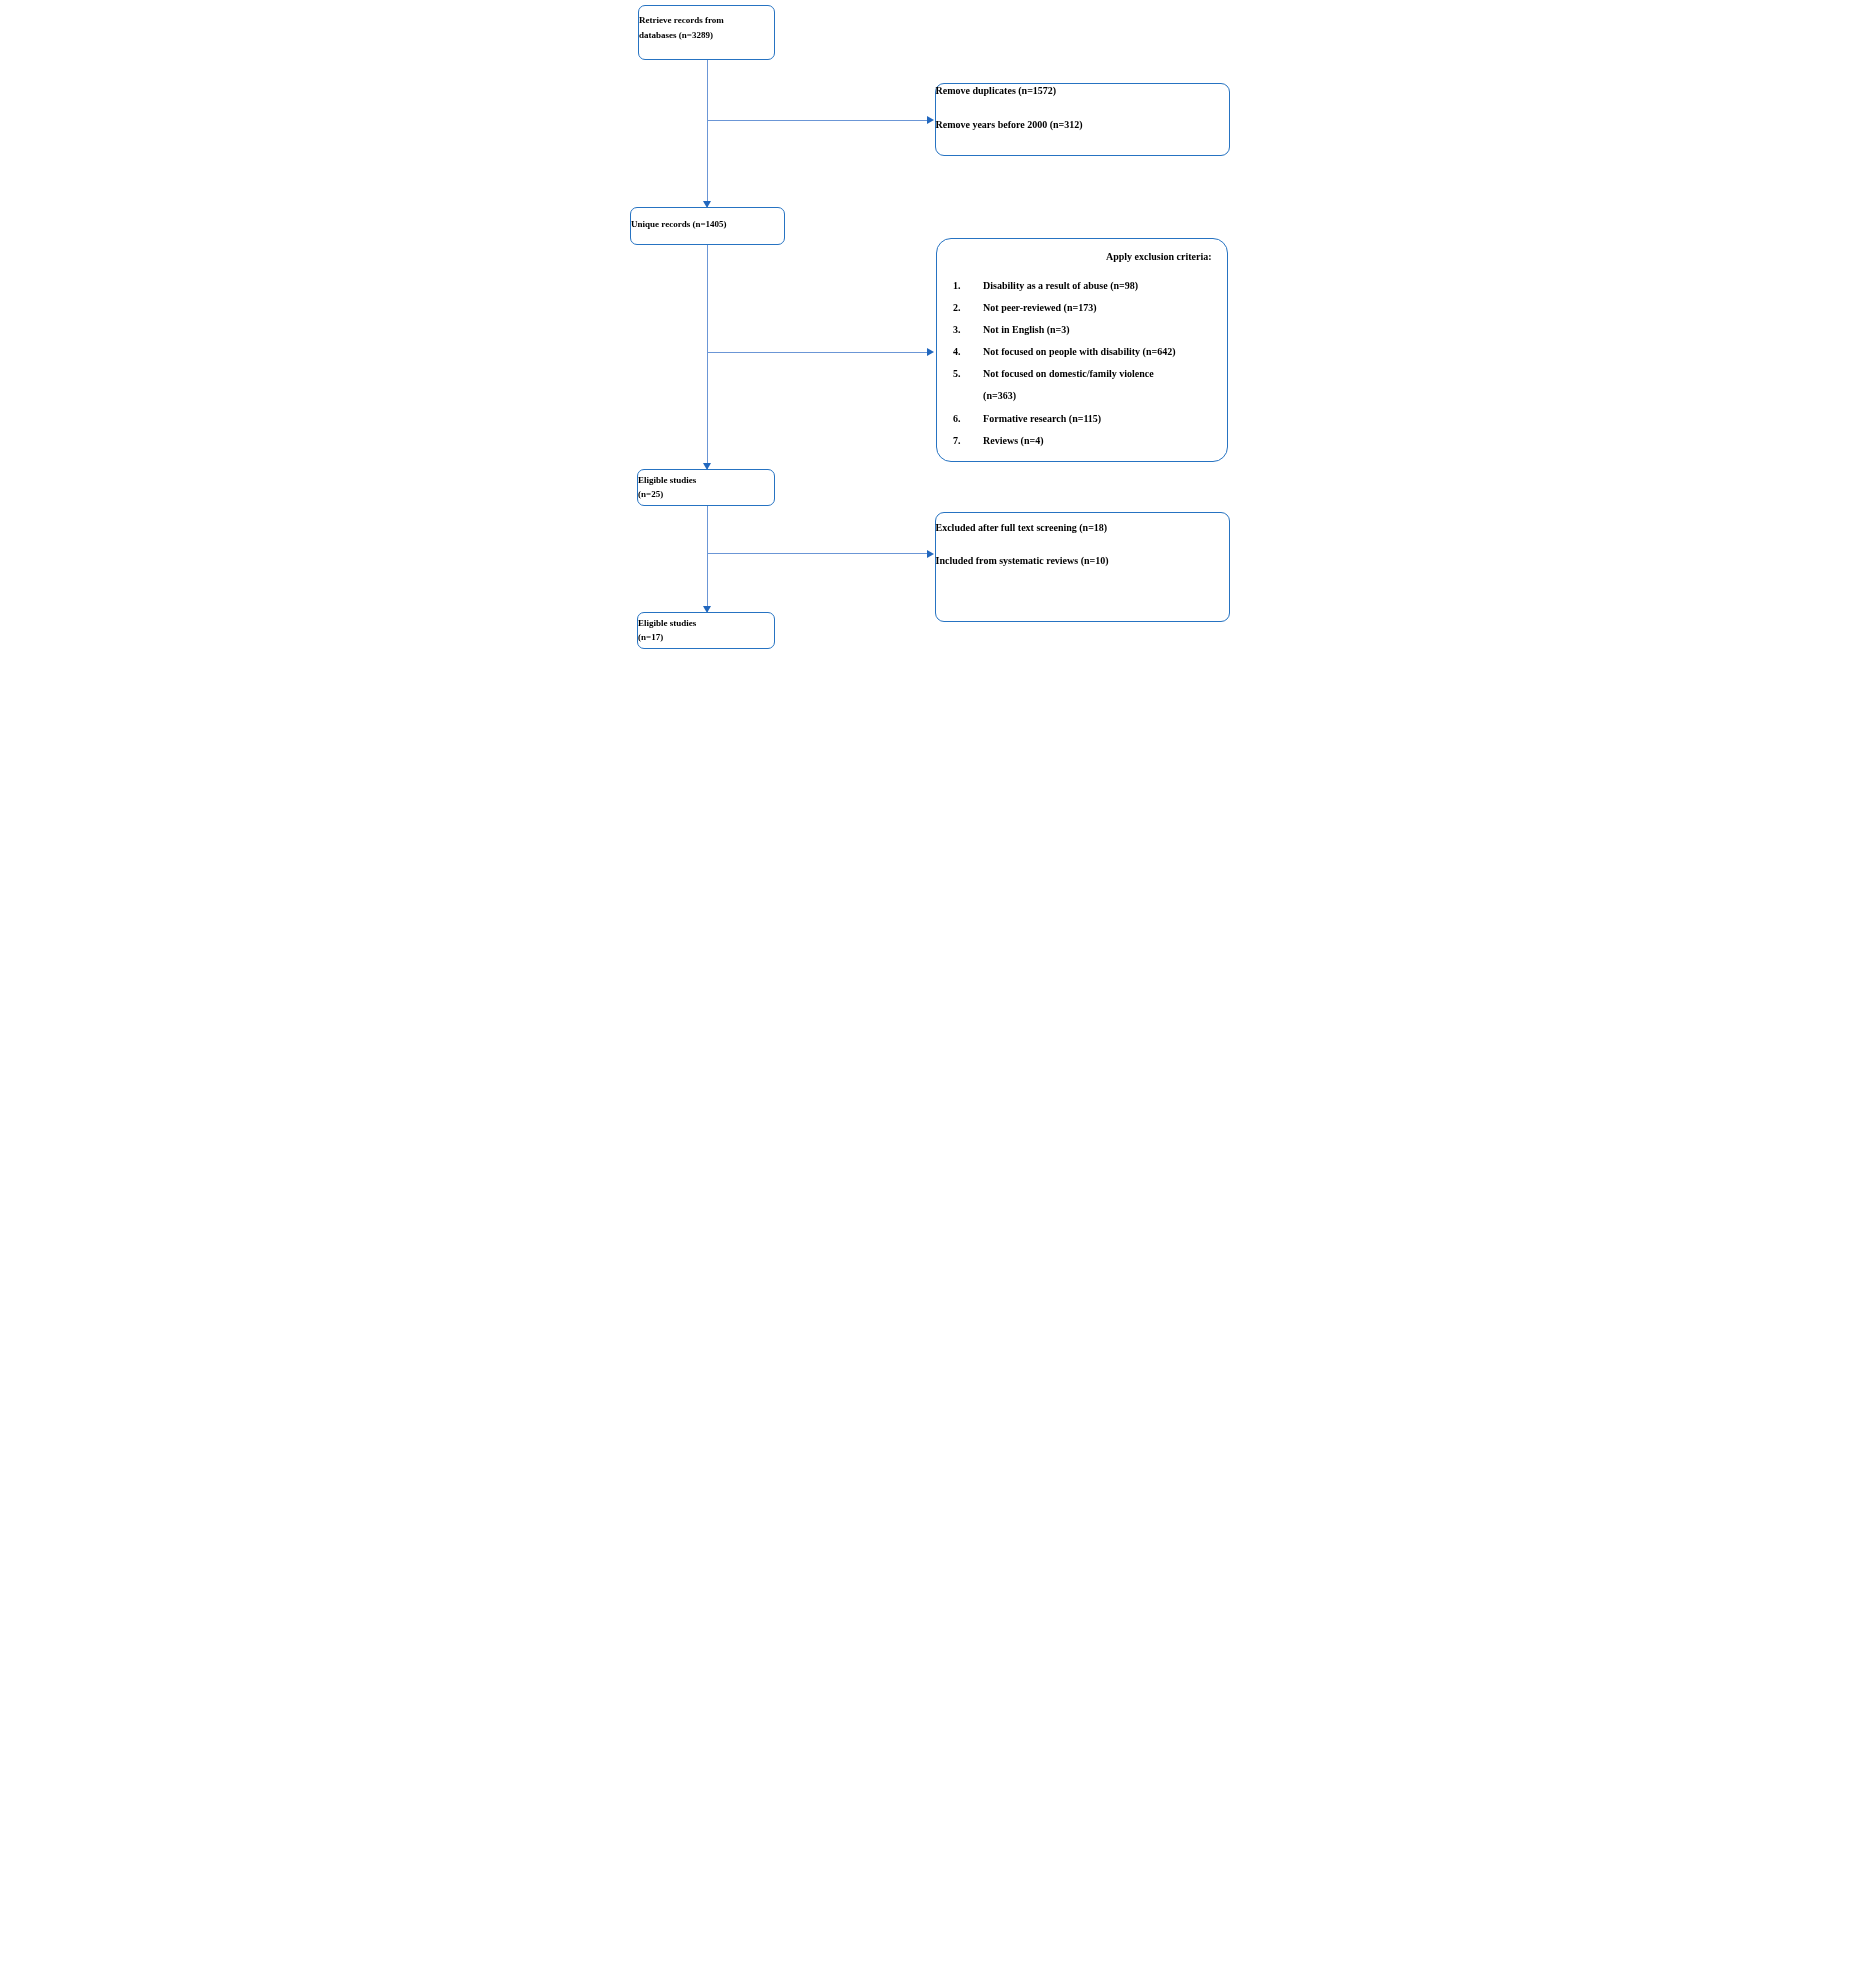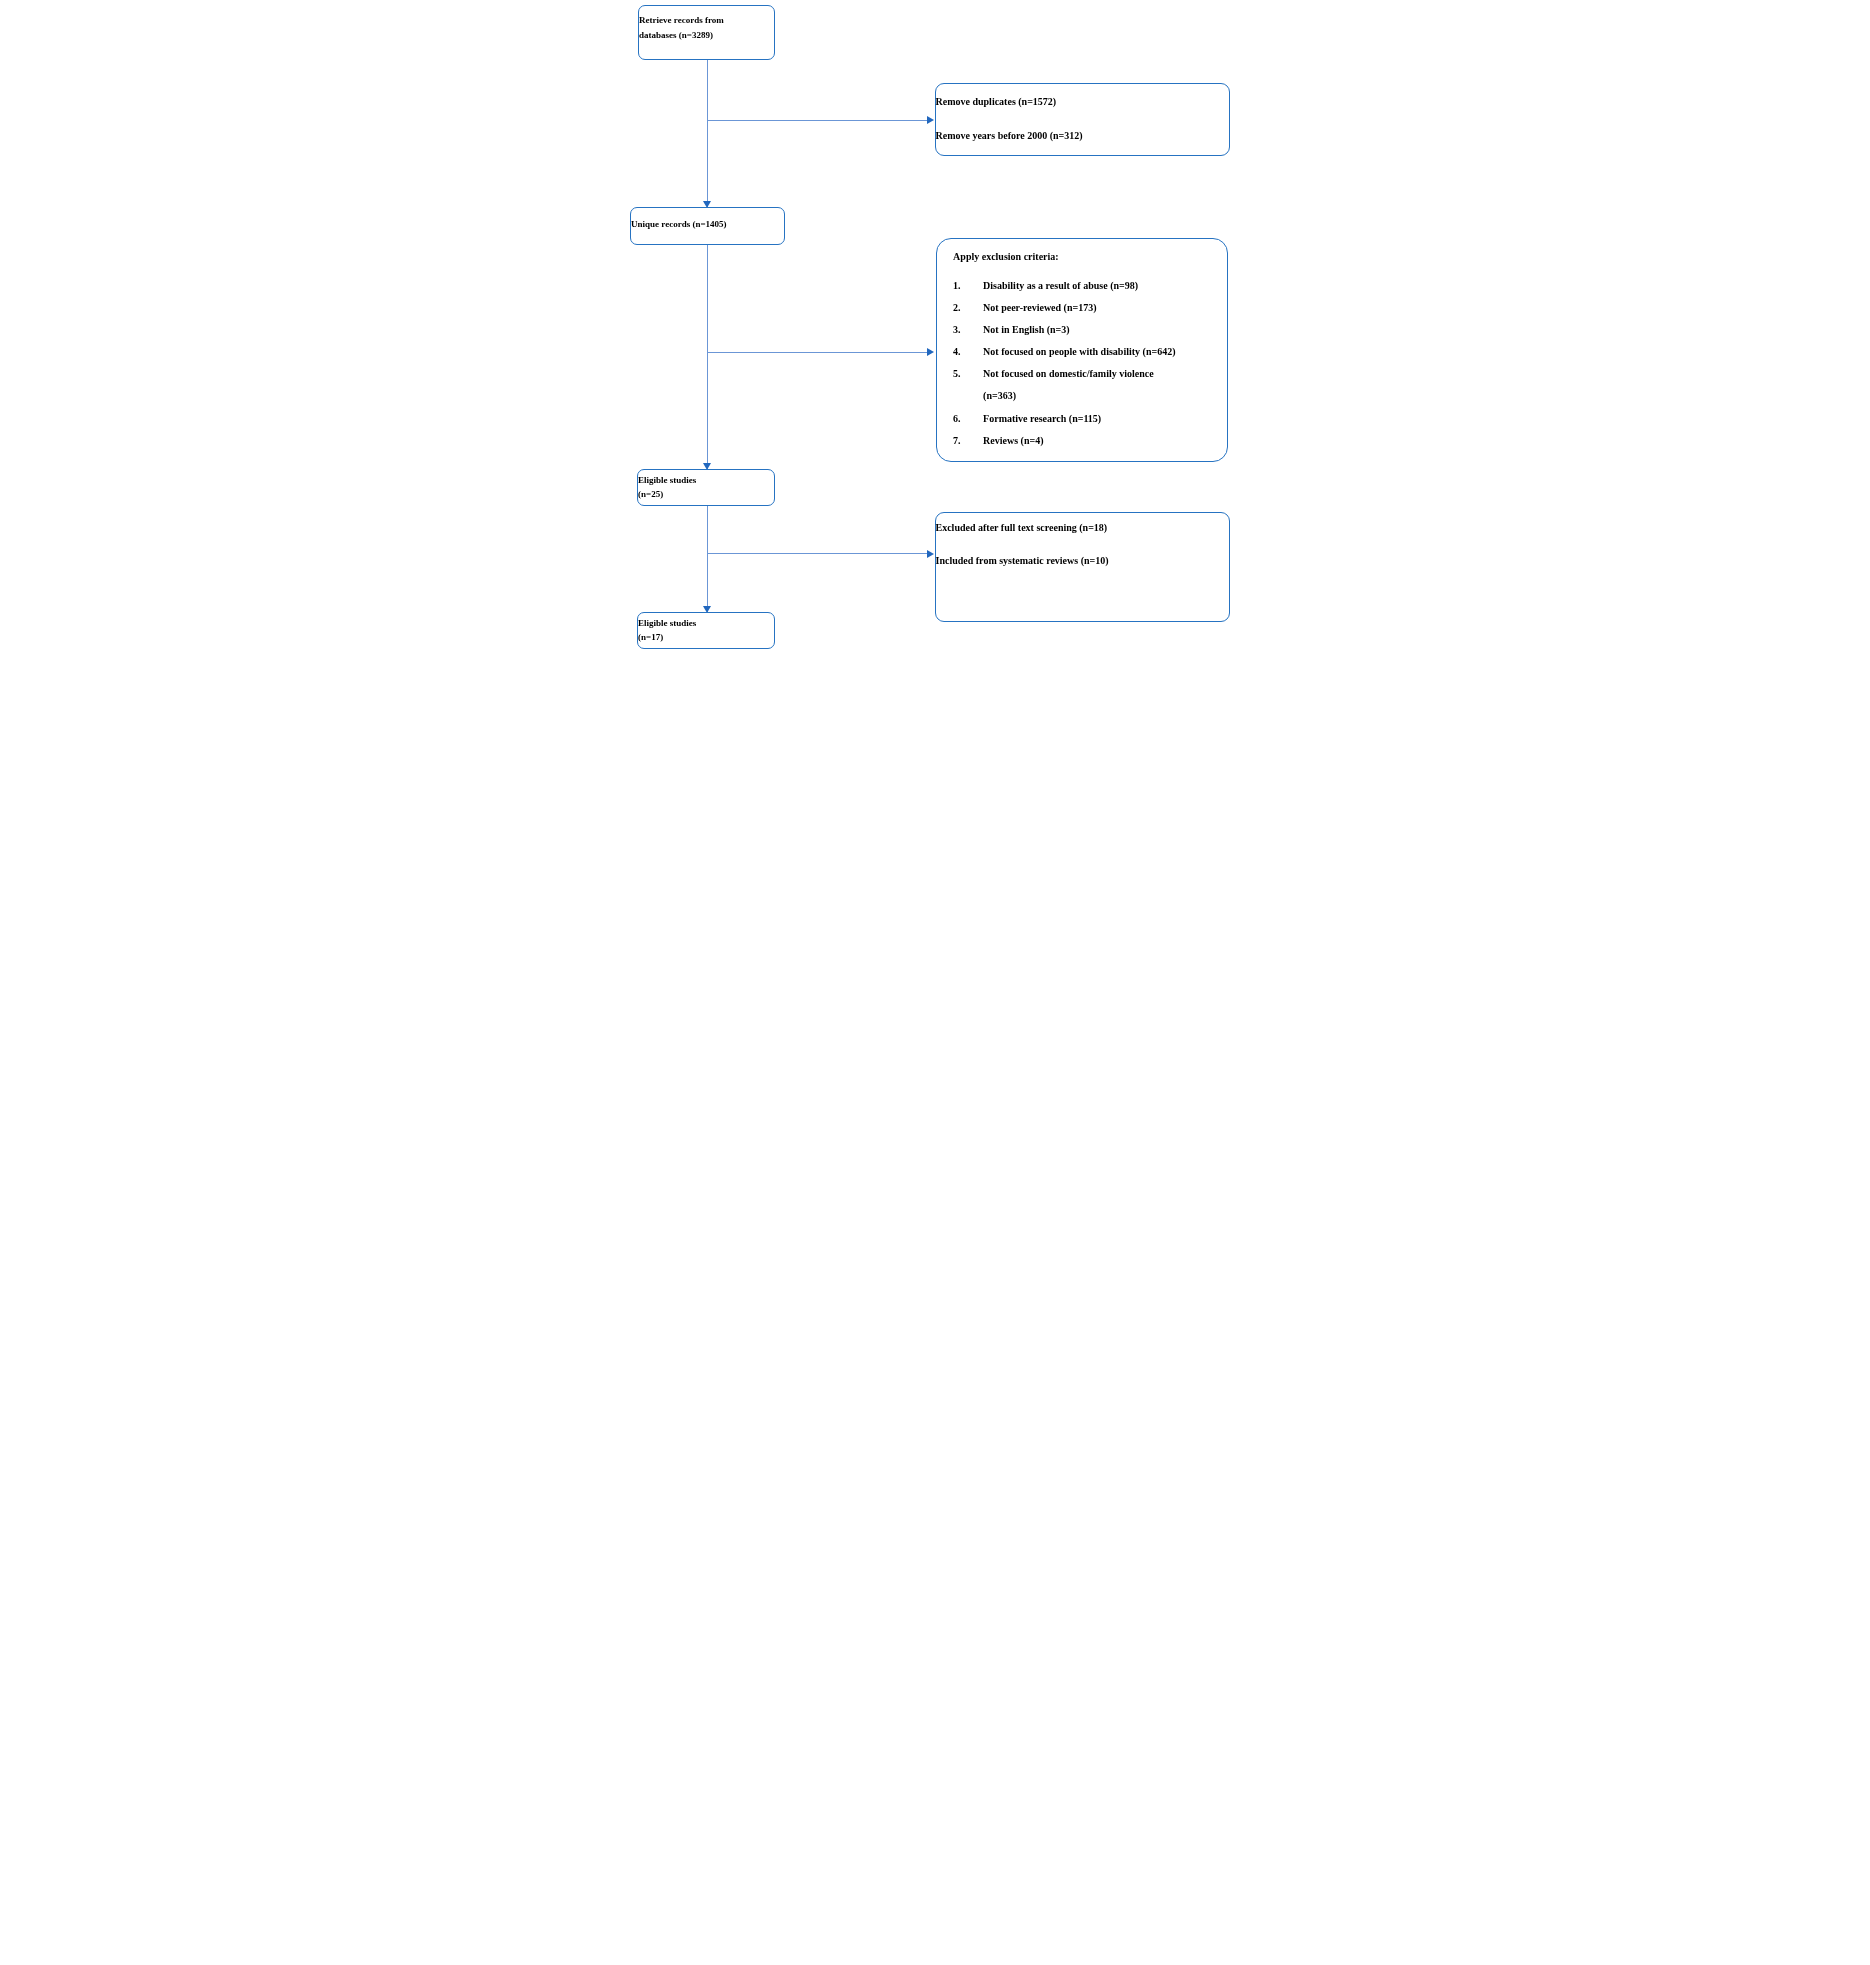--- a/index.html
+++ b/index.html
@@ -32,25 +32,25 @@
     border-top:7px solid #2167BE;
   }
   .arrow-right{
     position:absolute;width:0;height:0;
     border-top:4px solid transparent;
     border-bottom:4px solid transparent;
     border-left:7.6px solid #2167BE;
   }
   
   #box-retrieve{left:14.6px;top:5px;width:137px;height:55px;padding-top:7px;font-size:9px;line-height:15px;}
-  #box-remove-dup{left:311px;top:83px;width:295px;height:73px;padding-top:12px;font-size:10px;}
+  #box-remove-dup{left:311px;top:83px;width:295px;height:73px;padding-top:1px;font-size:10px;}
   #box-remove-dup .entry + .entry{margin-top:23px;}
   #box-unique{left:6.6px;top:207px;width:155px;height:38px;justify-content:center;padding-bottom:5px;font-size:9px;}
   #box-exclusion{left:312px;top:238px;width:292px;height:224px;padding:12px 15px 0 16.6px;font-size:10px;}
-  #box-exclusion .header{text-align:left;margin-bottom:18px;}
+  #box-exclusion .header{text-align:right;margin-bottom:18px;}
   #box-exclusion .items{margin:0;padding:0;list-style:none;}
   #box-exclusion .item{display:flex;margin-bottom:10.6px;line-height:1.15;}
   #box-exclusion .num{width:30px;flex:none;}
   #box-exclusion .body{flex:1;}
   #box-exclusion .cont:not(:empty){margin-top:10.6px;}
   #box-eligible25{left:13.6px;top:469px;width:138px;height:37px;justify-content:center;font-size:9px;line-height:13.6px;}
   #box-fulltext{left:311px;top:512px;width:295px;height:110px;padding-top:9px;font-size:10px;}
   #box-fulltext .entry + .entry{margin-top:21.7px;}
   #box-eligible17{left:13.6px;top:612px;width:138px;height:37px;justify-content:center;font-size:9px;line-height:13.6px;}
 </style>

